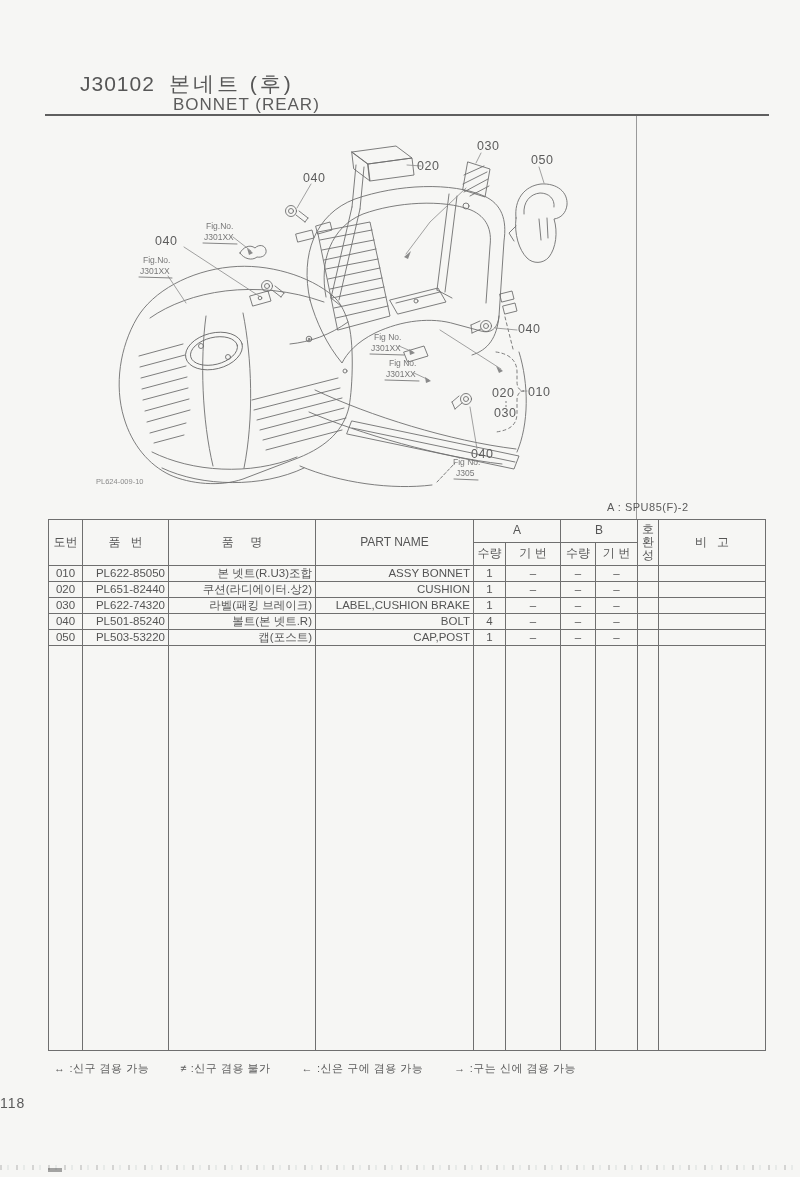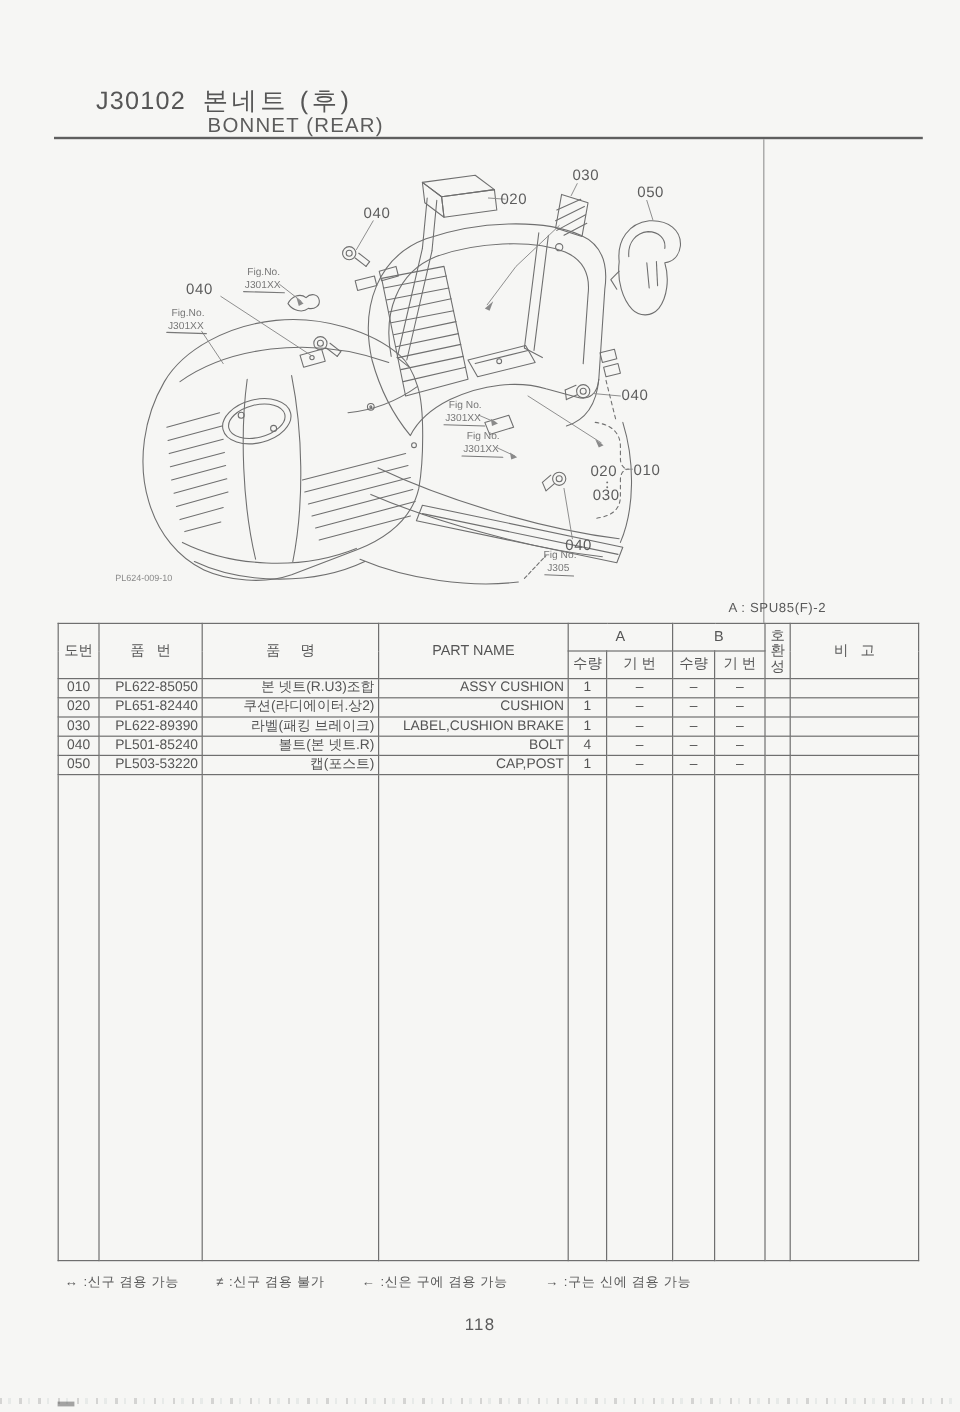--- a/index.html
+++ b/index.html
@@ -30,21 +30,21 @@
   table.parts th{font-size:12px;text-align:center;color:#555;}
   table.parts td{height:15px;}
   td.c{text-align:center;}
   td.l{text-align:right;}
   th.compat{font-size:10px;line-height:1.05;padding:0 1px;}
   tr.filler td{height:404px;}
   
   .legend{left:0;top:1061px;width:800px;font-size:11px;color:#5a5a5a;margin-left:40px;}
   .legend span.item{margin:0 14px;letter-spacing:.5px;}
   .legend .sym{margin-right:4px;}
-  .page-number{left:0;top:1095px;width:800px;text-align:center;font-size:14px;color:#5a5a5a;letter-spacing:1px;}
+  .page-number{left:0;top:1095px;width:800px;font-size:14px;color:#5a5a5a;letter-spacing:1px;}
   
   .scan-band{
     left:0;top:1165px;width:800px;height:5px;opacity:.55;
     background:
       repeating-linear-gradient(90deg, rgba(110,110,110,.45) 0 2px, transparent 2px 7px,
         rgba(140,160,160,.25) 7px 9px, transparent 9px 16px);
   }
   .scan-speck{left:48px;top:1168px;width:14px;height:4px;background:rgba(80,80,80,.5);}
   svg text{stroke:none;}
 </style>
@@ -311,21 +311,21 @@
     <th>수량</th>
     <th>기 번</th>
     <th>수량</th>
     <th>기 번</th>
   </tr>
 
   <tr>
     <td class="c">010</td>
     <td class="l">PL622-85050</td>
     <td class="l">본 넷트(R.U3)조합</td>
-    <td class="l">ASSY CUSHION</td>
+    <td class="l">ASSY BONNET</td>
     <td class="c">1</td>
     <td class="c">–</td>
     <td class="c">–</td>
     <td class="c">–</td>
     <td class="c"></td>
     <td class="l"></td>
   </tr>
   <tr>
     <td class="c">020</td>
     <td class="l">PL651-82440</td>
@@ -333,21 +333,21 @@
     <td class="l">CUSHION</td>
     <td class="c">1</td>
     <td class="c">–</td>
     <td class="c">–</td>
     <td class="c">–</td>
     <td class="c"></td>
     <td class="l"></td>
   </tr>
   <tr>
     <td class="c">030</td>
-    <td class="l">PL622-89390</td>
+    <td class="l">PL622-74320</td>
     <td class="l">라벨(패킹 브레이크)</td>
     <td class="l">LABEL,CUSHION BRAKE</td>
     <td class="c">1</td>
     <td class="c">–</td>
     <td class="c">–</td>
     <td class="c">–</td>
     <td class="c"></td>
     <td class="l"></td>
   </tr>
   <tr>

